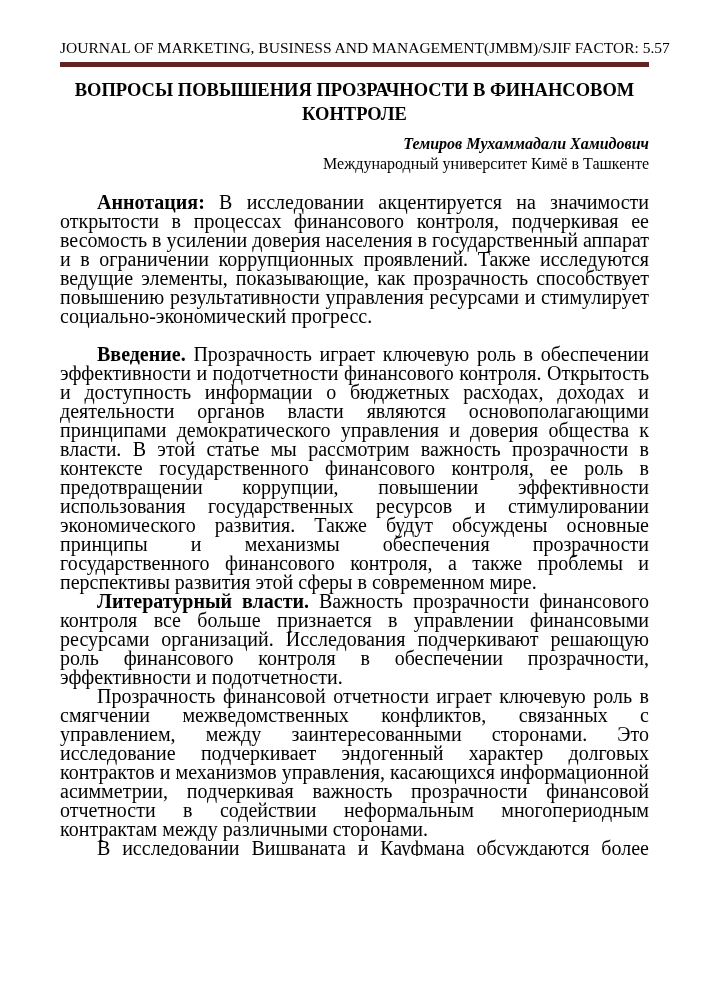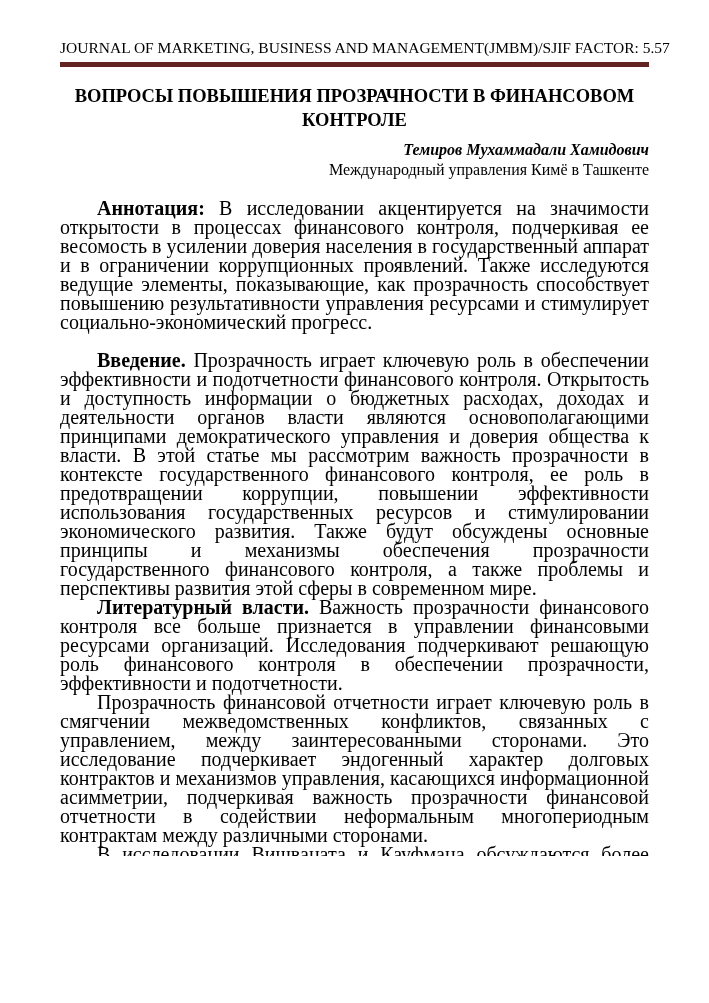--- a/index.html
+++ b/index.html
@@ -20,21 +20,21 @@
     font-size: 15.5px;
     line-height: 18px;
     white-space: nowrap;
   }
   .header-rule {
     margin-top: 5px;
     height: 5px;
     background: #622423;
   }
   .title {
-    margin: 17px 0 8px 0;
+    margin: 11px 0 8px 0;
     text-align: center;
     font-size: 18.5px;
     font-weight: bold;
     line-height: 24px;
   }
   .author-block {
     margin-top: 6px;
     text-align: right;
     font-size: 16px;
     line-height: 19.5px;
@@ -75,21 +75,21 @@
 
     <div class="header">
       <div class="header-text">JOURNAL OF MARKETING, BUSINESS AND MANAGEMENT(JMBM)/SJIF FACTOR: 5.57</div>
       <div class="header-rule"></div>
     </div>
 
     <h1 class="title">ВОПРОСЫ ПОВЫШЕНИЯ ПРОЗРАЧНОСТИ В ФИНАНСОВОМ КОНТРОЛЕ</h1>
 
     <div class="author-block">
       <div class="author-name">Темиров Мухаммадали Хамидович</div>
-      <div class="author-line">Международный управления Кимё в Ташкенте</div>
+      <div class="author-line">Международный университет Кимё в Ташкенте</div>
     </div>
 
     <div class="spacer-lg"></div>
 
     <p class="para"><span class="lead">Аннотация:</span> <span>В исследовании акцентируется на значимости открытости в процессах финансового контроля, подчеркивая ее весомость в усилении доверия населения в государственный аппарат и в ограничении коррупционных проявлений. Также исследуются ведущие элементы, показывающие, как прозрачность способствует повышению результативности управления ресурсами и стимулирует социально-экономический прогресс.</span></p>
 
 
     <div class="blank-line"></div>
 
     <p class="para"><span class="lead">Введение.</span> <span>Прозрачность играет ключевую роль в обеспечении эффективности и подотчетности финансового контроля. Открытость и доступность информации о бюджетных расходах, доходах и деятельности органов власти являются основополагающими принципами демократического управления и доверия общества к власти. В этой статье мы рассмотрим важность прозрачности в контексте государственного финансового контроля, ее роль в предотвращении коррупции, повышении эффективности использования государственных ресурсов и стимулировании экономического развития. Также будут обсуждены основные принципы и механизмы обеспечения прозрачности государственного финансового контроля, а также проблемы и перспективы развития этой сферы в современном мире.</span></p>

